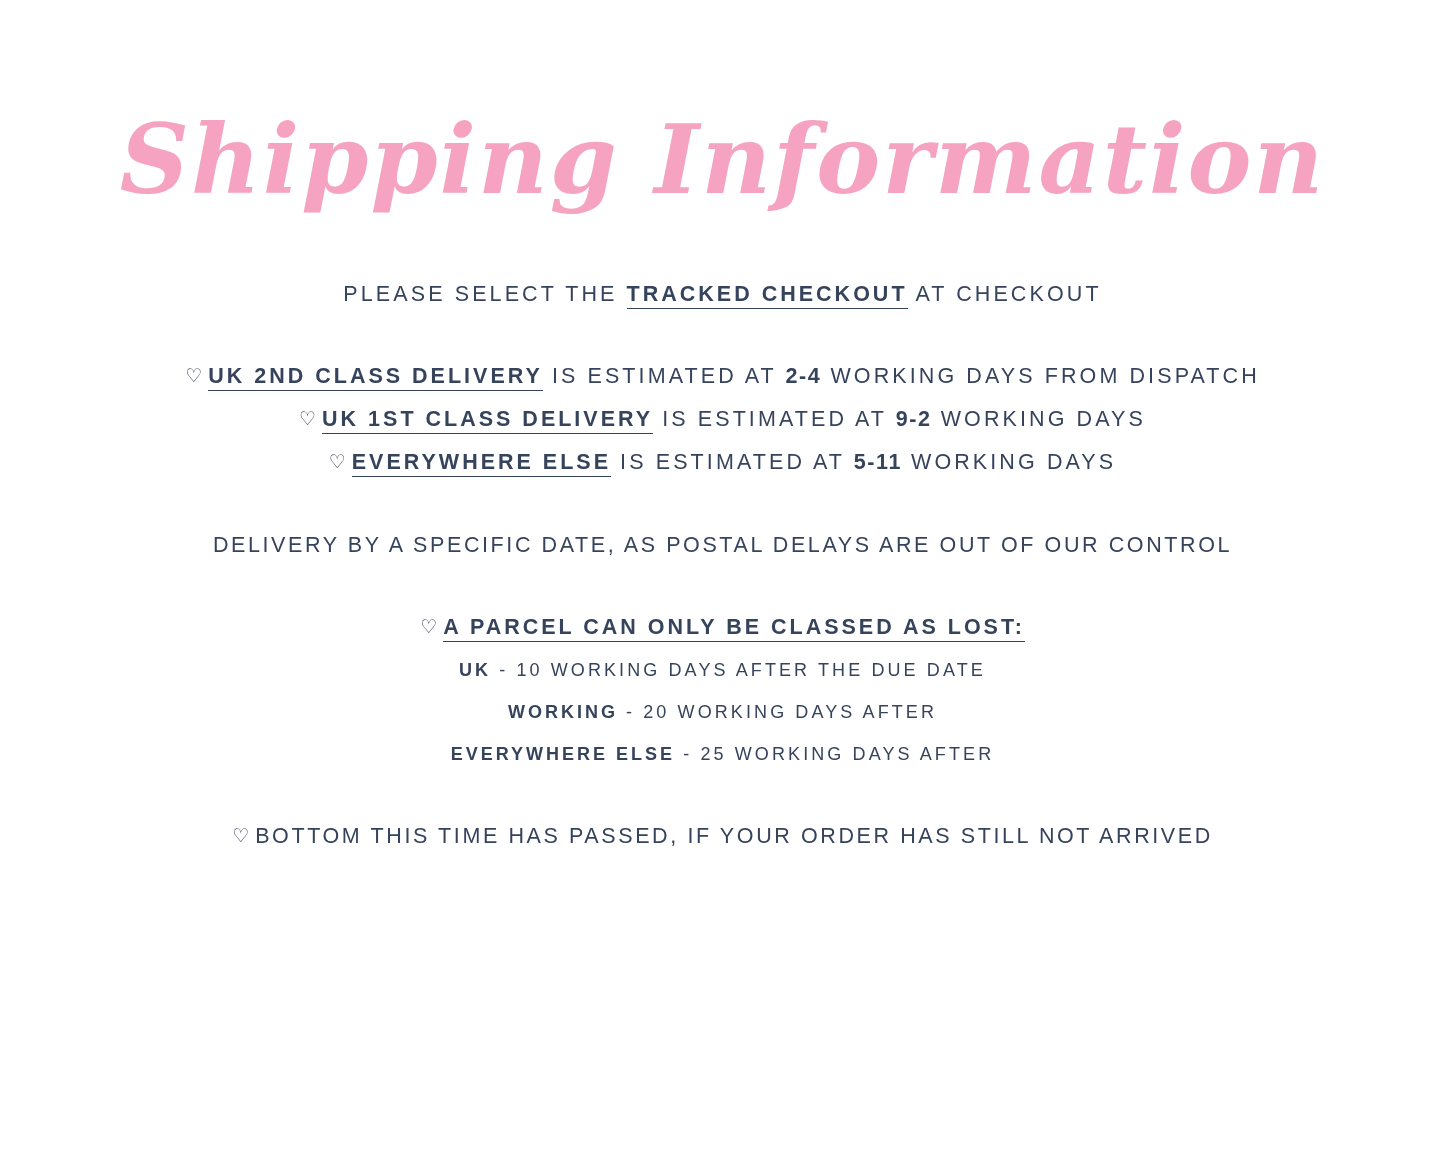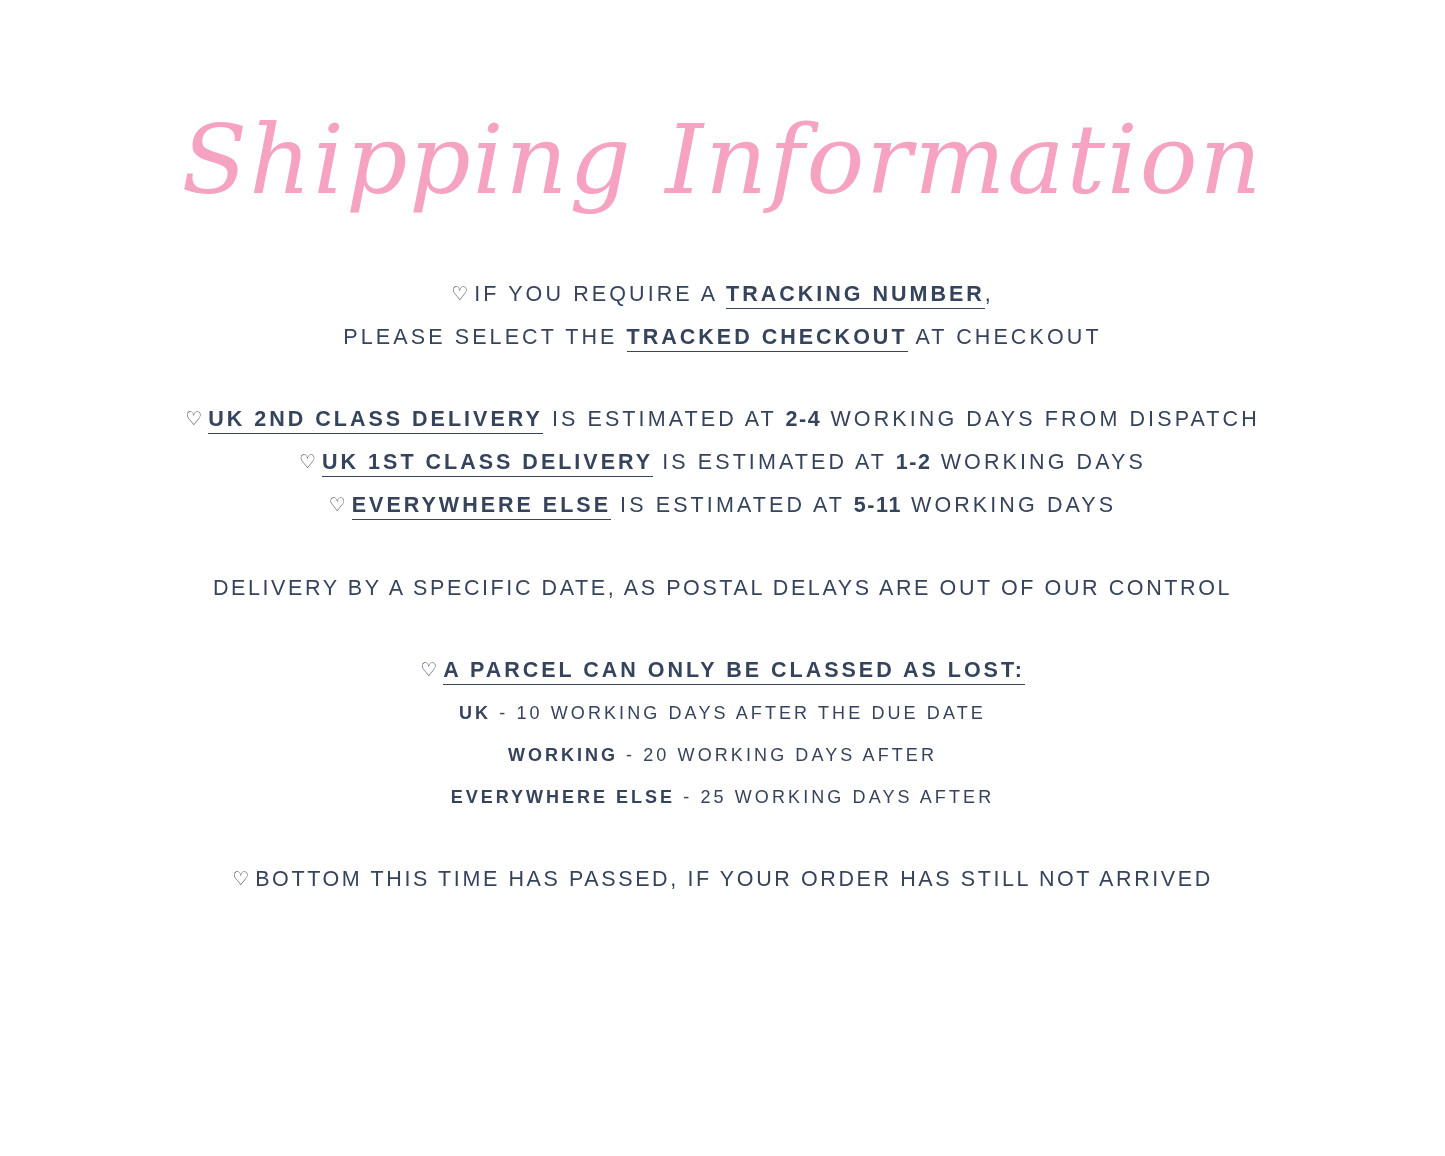--- a/index.html
+++ b/index.html
@@ -21,21 +21,21 @@
     background: #ffffff;
     box-sizing: border-box;
   }
 
   
   .title {
     text-align: center;
     color: #f5a3c0;
     font-family: "DejaVu Serif", serif;
     font-style: italic;
-    font-weight: 400;
+    font-weight: 700;
     font-size: 96px;
     line-height: 1;
     letter-spacing: 2px;
     padding-top: 48px;
     white-space: nowrap;
   }
 
   
   .body-wrap {
     margin-top: 54px;
@@ -92,33 +92,30 @@
 <body>
 
 <div class="page">
 
   <h1 class="title">Shipping Information</h1>
 
   <div class="body-wrap">
 
     <div class="block">
       <div class="line">
-        <span class="heart">♡</span><span>IF YOU REQUIRE A </span><span class="u">TRACKING NUMBER</span><span>,</span>
-      </div>
-      <div class="line">
         <span>PLEASE SELECT THE </span><span class="u">TRACKED CHECKOUT</span><span> AT CHECKOUT</span>
       </div>
     </div>
 
     <div class="block">
       <div class="line">
         <span class="heart">♡</span><span class="u">UK 2ND CLASS DELIVERY</span><span> IS ESTIMATED AT </span><span class="num">2-4</span><span> WORKING DAYS FROM DISPATCH</span>
       </div>
       <div class="line">
-        <span class="heart">♡</span><span class="u">UK 1ST CLASS DELIVERY</span><span> IS ESTIMATED AT </span><span class="num">1-2</span><span> WORKING DAYS</span>
+        <span class="heart">♡</span><span class="u">UK 1ST CLASS DELIVERY</span><span> IS ESTIMATED AT </span><span class="num">9-2</span><span> WORKING DAYS</span>
       </div>
       <div class="line">
         <span class="heart">♡</span><span class="u">EVERYWHERE ELSE</span><span> IS ESTIMATED AT </span><span class="num">5-11</span><span> WORKING DAYS</span>
       </div>
     </div>
 
 
     <div class="block">
       <div class="line tight">DELIVERY BY A SPECIFIC DATE, AS POSTAL DELAYS ARE OUT OF OUR CONTROL</div>
     </div>

